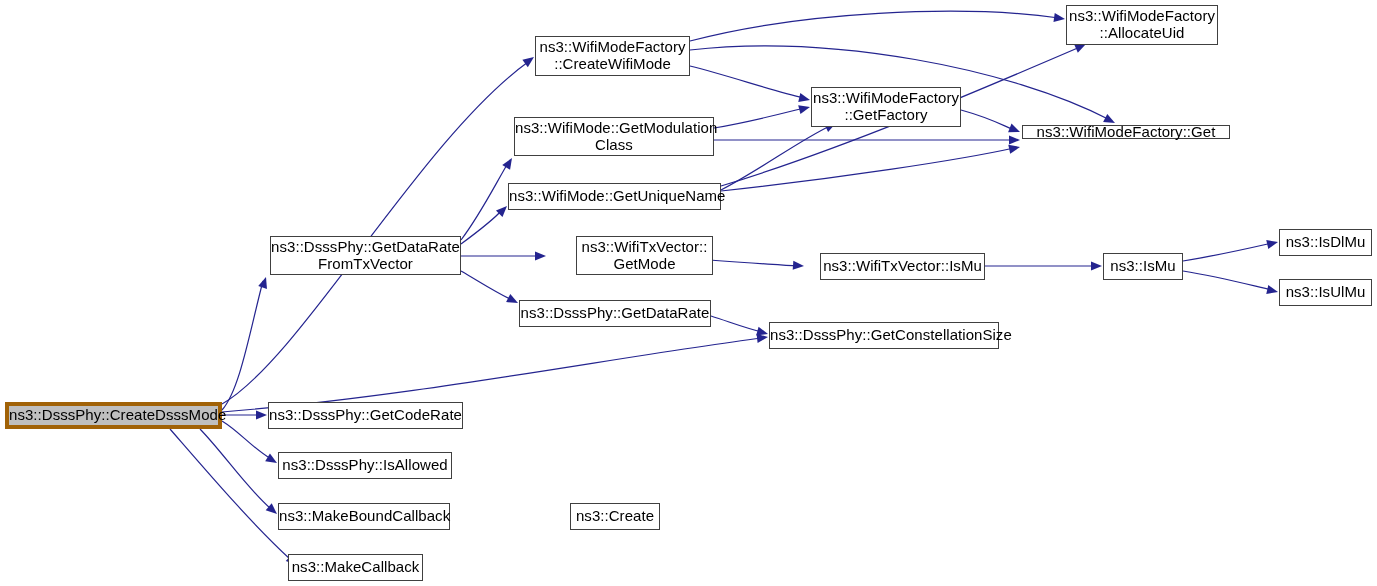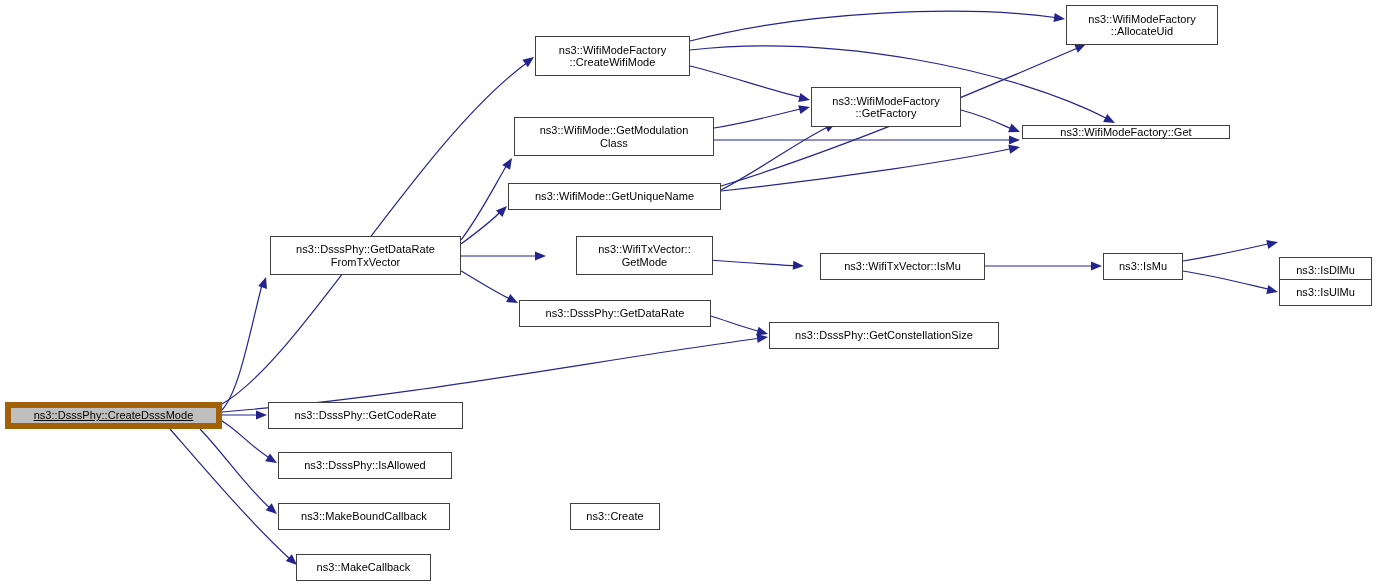--- a/index.html
+++ b/index.html
@@ -2,22 +2,22 @@
 <html><head>
 <meta charset="utf-8">
 <style>
   html,body{margin:0;padding:0;background:#ffffff;}
   #canvas{position:relative;width:1377px;height:586px;background:#ffffff;
           font-family:"Liberation Sans","DejaVu Sans",sans-serif;overflow:hidden;}
   svg.edges{position:absolute;left:0;top:0;width:1377px;height:586px;pointer-events:none;}
   .node{position:absolute;box-sizing:border-box;border:1px solid #404040;
         background:#ffffff;color:#000000;display:flex;align-items:center;
         justify-content:center;text-align:center;line-height:1.12;
-        font-size:11px;letter-spacing:0.05px;}
-  .node.root{background:#bfbfbf;border:6px solid #a16207;text-decoration:underline;}
+        font-size:15px;letter-spacing:0.05px;}
+  .node.root{background:#bfbfbf;border:4px solid #a16207;}
   .node span{display:block;width:100%;padding:0 4px;white-space:pre-line;}
 </style>
 </head>
 <body>
 
 <div id="canvas">
   <svg class="edges" id="edge-layer" viewBox="0 0 1377 586" xmlns="http://www.w3.org/2000/svg">
       <path d="M 222 404 C 300 360 420 140 528 62" fill="none" stroke="#24248f" stroke-width="1.2"></path>
       <polygon points="0,0 -11,-4.6 -11,4.6" fill="#24248f" transform="translate(534,57) rotate(-36)"></polygon>
       <path d="M 222 410 C 240 390 250 330 263 281" fill="none" stroke="#24248f" stroke-width="1.2"></path>
@@ -105,38 +105,38 @@
       </div>
       <div class="node" style="left: 519px; top: 300px; width: 192px; height: 27px;">
         <span>ns3::DsssPhy::GetDataRate</span>
       </div>
       <div class="node" style="left: 805px; top: 253px; width: 165px; height: 27px; margin-left: 15px;">
         <span>ns3::WifiTxVector::IsMu</span>
       </div>
       <div class="node" style="left: 1103px; top: 253px; width: 80px; height: 27px;">
         <span>ns3::IsMu</span>
       </div>
-      <div class="node" style="left: 1279px; top: 229px; width: 93px; height: 27px; margin-top: 28px;">
+      <div class="node" style="left: 1279px; top: 229px; width: 93px; height: 27px;">
         <span>ns3::IsDlMu</span>
       </div>
       <div class="node" style="left: 1279px; top: 279px; width: 93px; height: 27px;">
         <span>ns3::IsUlMu</span>
       </div>
       <div class="node" style="left: 769px; top: 322px; width: 230px; height: 27px;">
         <span>ns3::DsssPhy::GetConstellationSize</span>
       </div>
       <div class="node" style="left: 268px; top: 402px; width: 195px; height: 27px;">
         <span>ns3::DsssPhy::GetCodeRate</span>
       </div>
       <div class="node" style="left: 278px; top: 452px; width: 174px; height: 27px;">
         <span>ns3::DsssPhy::IsAllowed</span>
       </div>
       <div class="node" style="left: 278px; top: 503px; width: 172px; height: 27px;">
         <span>ns3::MakeBoundCallback</span>
       </div>
-      <div class="node" style="left: 296px; top: 554px; width: 135px; height: 27px;">
+      <div class="node" style="left: 288px; top: 554px; width: 135px; height: 27px;">
         <span>ns3::MakeCallback</span>
       </div>
       <div class="node" style="left: 570px; top: 503px; width: 90px; height: 27px;">
         <span>ns3::Create</span>
       </div>
     </div>
 </div>
 
 </body></html>

